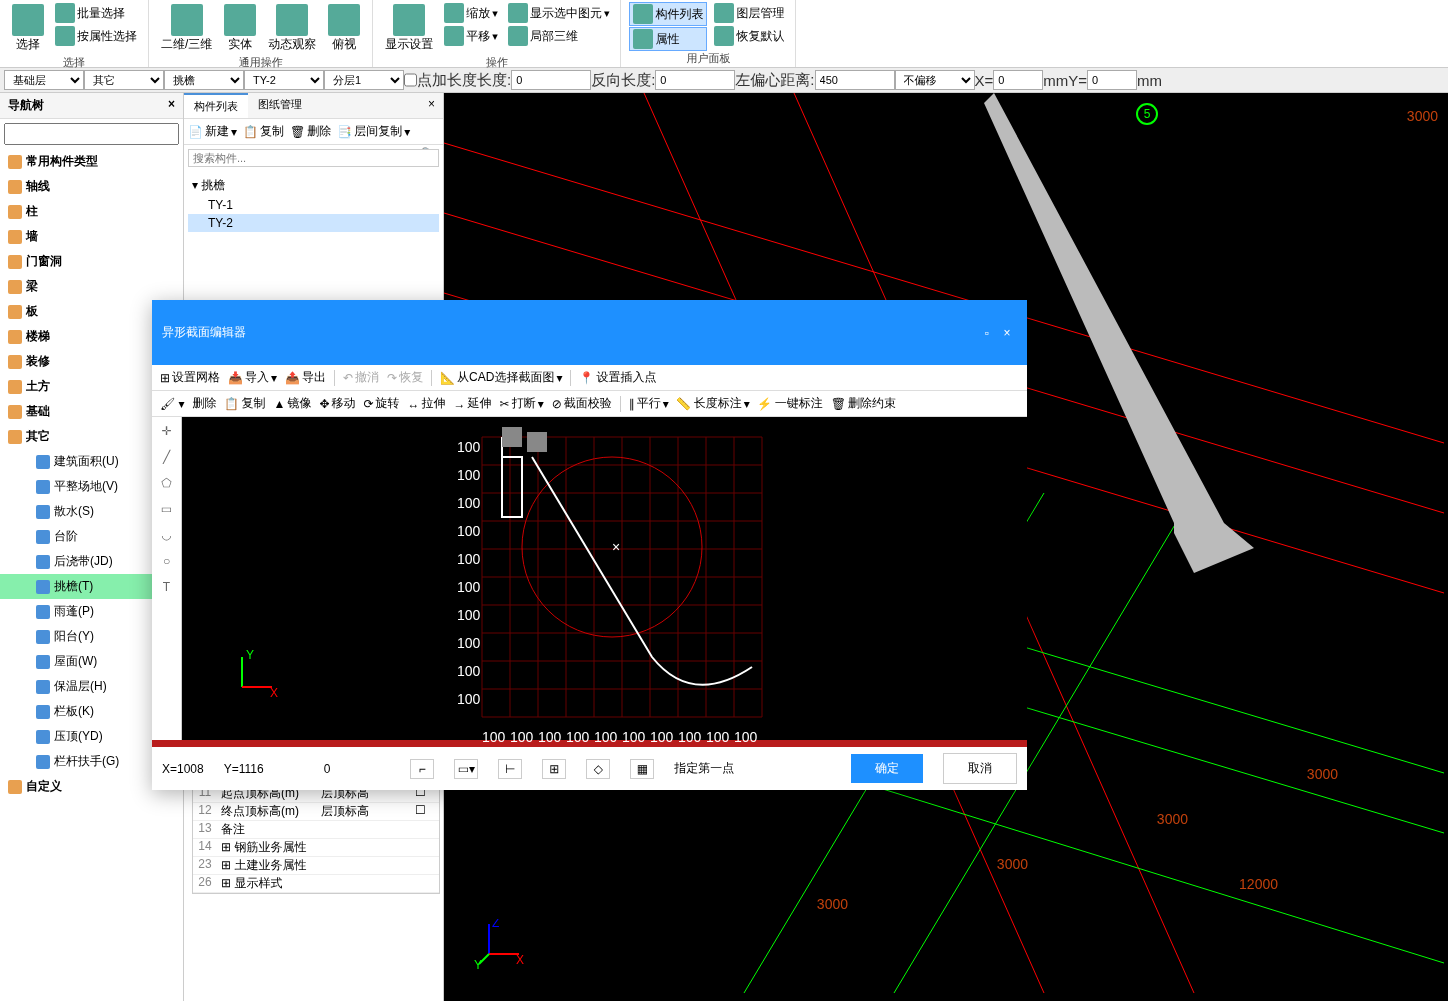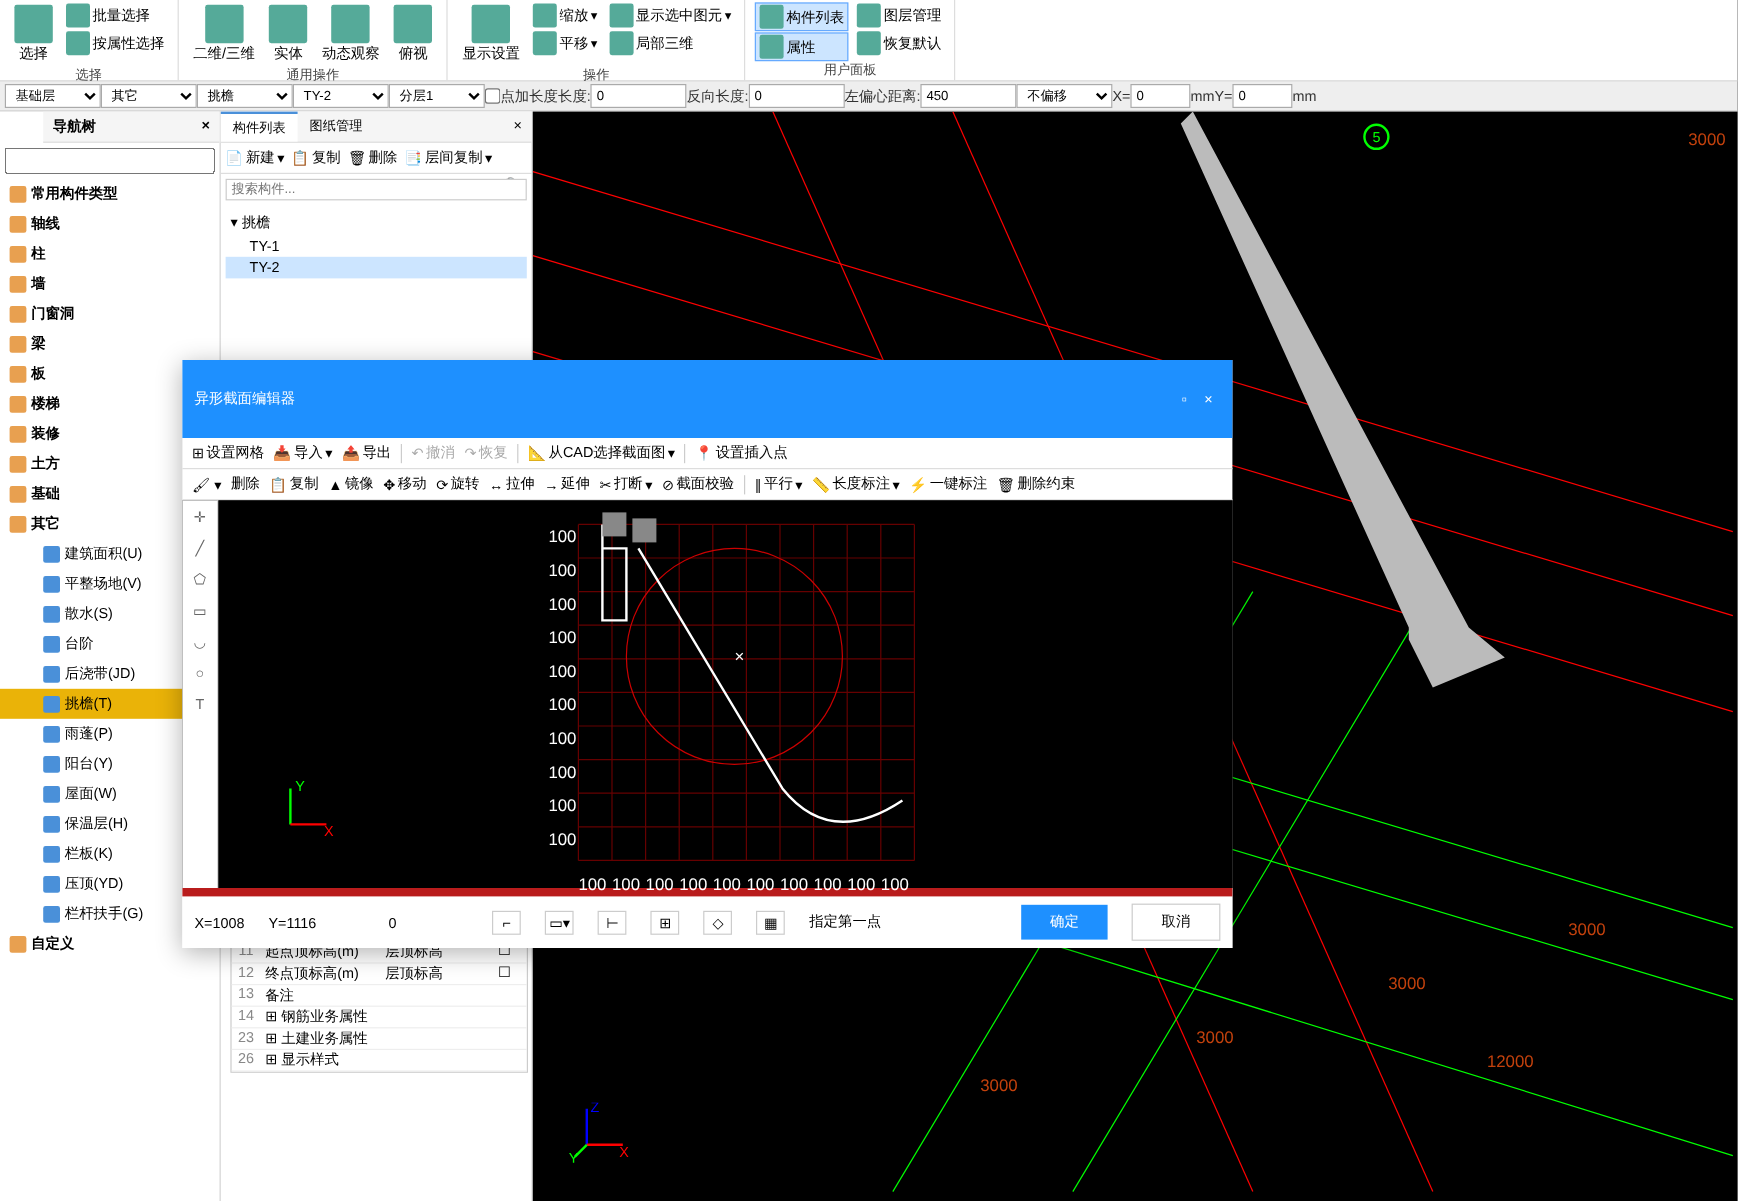--- a/index.html
+++ b/index.html
@@ -11,30 +11,30 @@
 .ribbon-btn { display: flex; flex-direction: column; align-items: center; padding: 2px 4px; cursor: pointer; }
 .ribbon-btn-sm { display: flex; align-items: center; gap: 2px; padding: 1px 3px; cursor: pointer; font-size: 11px; }
 .ribbon-btn-sm.active { background: #cce5ff; border: 1px solid #6af; }
 .ribbon-icon { width: 20px; height: 20px; background: #5a9; border-radius: 2px; }
 .ribbon-icon-lg { width: 32px; height: 32px; background: #5a9; border-radius: 2px; }
 .ribbon-label { font-size: 11px; text-align: center; margin-top: auto; color: #444; }
 .ribbon-col { display: flex; flex-direction: column; gap: 1px; }
 
 .sel-bar { display: flex; align-items: center; background: #eee; border-bottom: 1px solid #ccc; height: 24px; padding: 12px 4px; gap: 0; }
 .sel-bar select, .sel-bar input { height: 20px; font-size: 11px; padding: 0 4px; border: 1px solid #aaa; background: #fff; }
-.sel-bar span { font-size: 12px; color: #333; }
+.sel-bar span { font-size: 15px; color: #333; }
 
 .main { display: flex; height: calc(100% - 92px); position: relative; }
 
 .nav-panel { width: 184px; background: #fff; border-right: 1px solid #ccc; overflow-y: auto; }
-.nav-title { background: #f5f5f5; padding: 4px 8px; font-weight: bold; border-bottom: 1px solid #ddd; display: flex; justify-content: space-between; margin-left: 36px; }
+.nav-title { background: #f5f5f5; padding: 4px 8px; font-weight: bold; border-bottom: 1px solid #ddd; display: flex; justify-content: space-between; }
 .nav-item { padding: 4px 8px 4px 8px; cursor: pointer; display: flex; align-items: center; gap: 4px; }
 .nav-item.top { padding-left: 8px; font-weight: bold; }
 .nav-item.sub { padding-left: 36px; }
-.nav-item.selected { background: #eab308; }
+.nav-item.selected { background: #86efac; }
 .nav-icon { width: 14px; height: 14px; background: #e8a050; border-radius: 2px; }
 .nav-icon.sub-i { background: #4a90d9; }
 
 .comp-panel { width: 260px; background: #fff; border-right: 1px solid #ccc; }
 .comp-tabs { display: flex; background: #f5f5f5; border-bottom: 1px solid #ddd; }
 .comp-tab { padding: 4px 10px; cursor: pointer; font-size: 11px; }
 .comp-tab.active { background: #fff; border-top: 2px solid #4a90d9; }
 .comp-toolbar { display: flex; gap: 6px; padding: 4px; border-bottom: 1px solid #ddd; font-size: 11px; }
 .comp-toolbar span { cursor: pointer; display: flex; align-items: center; gap: 2px; }
 .comp-search { width: calc(100% - 8px); margin: 4px; padding: 2px 4px; border: 1px solid #ccc; font-size: 11px; }

